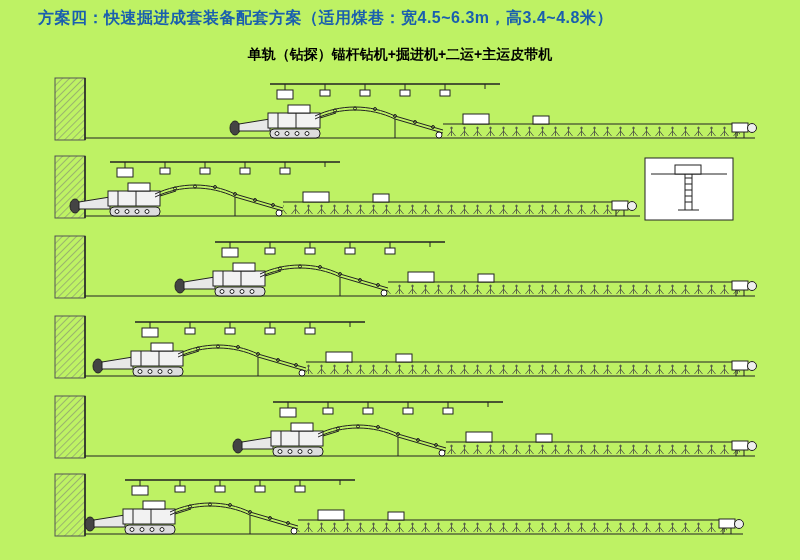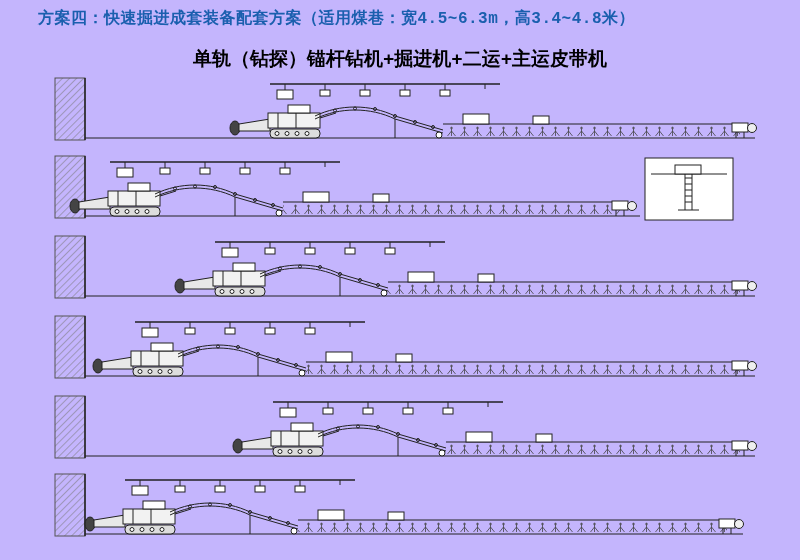--- a/index.html
+++ b/index.html
@@ -1,21 +1,21 @@
 <!DOCTYPE html>
 <html><head>
 <meta charset="utf-8">
 <style>
   html,body{margin:0;padding:0;background:#fff;}
-  .page{position:relative;width:800px;height:560px;background:#c4b5fd;overflow:hidden;
-        font-family:Liberation Mono, monospace;}
+  .page{position:relative;width:800px;height:560px;background:#bef264;overflow:hidden;
+        font-family:Liberation Sans, sans-serif;}
   .title{position:absolute;left:38px;top:8px;font-size:16px;font-weight:bold;
          color:#1a5fae;letter-spacing:.5px;white-space:nowrap;}
   .subtitle{position:absolute;left:0;top:46px;width:800px;text-align:center;
-            font-size:19px;font-weight:bold;color:#000;}
+            font-size:14px;font-weight:bold;color:#000;}
   svg.diagram{position:absolute;left:0;top:70px;}
   .ln{stroke:#222;stroke-width:1;}
 </style>
 </head>
 <body>
 
 <div class="page">
 
   <div class="title">方案四：快速掘进成套装备配套方案（适用煤巷：宽4.5~6.3m，高3.4~4.8米）</div>
   <div class="subtitle">单轨（钻探）锚杆钻机+掘进机+二运+主运皮带机</div>

